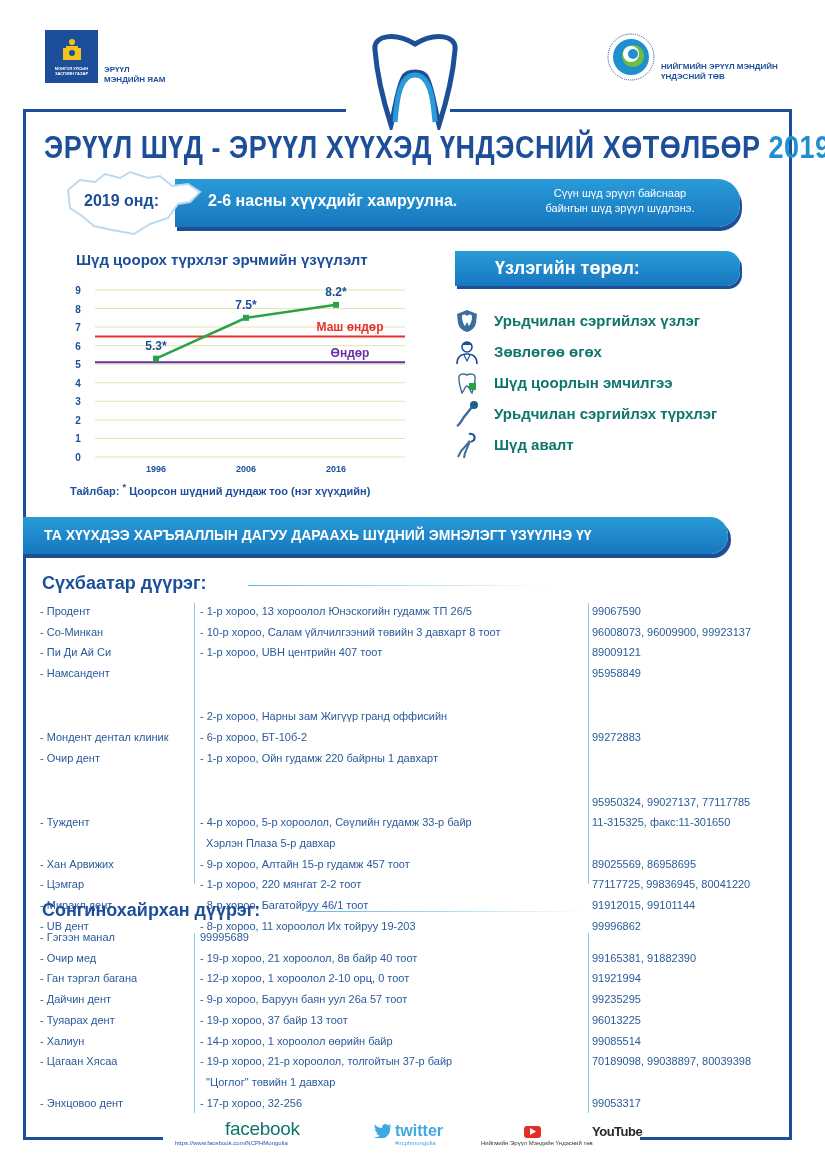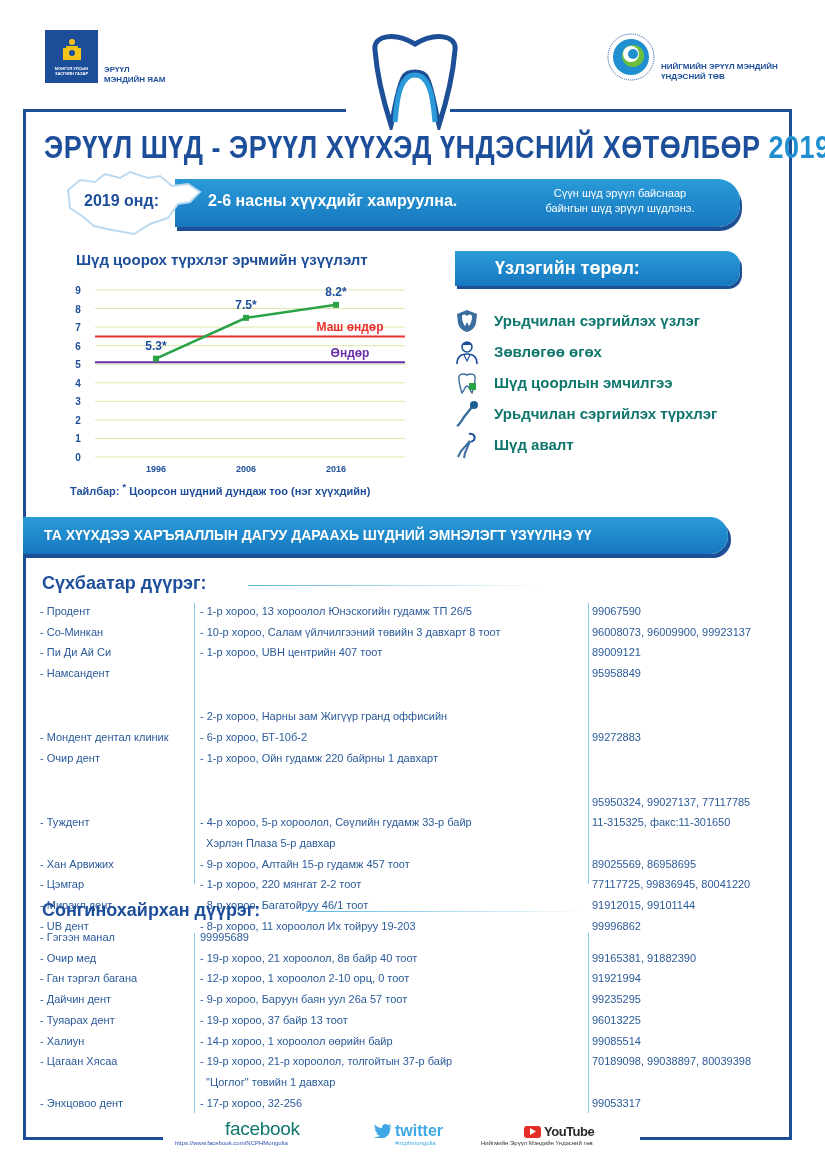--- a/index.html
+++ b/index.html
@@ -62,21 +62,21 @@
   .c-addr { width: 392px; padding-left: 10px; }
   .c-phone { width: 200px; padding-left: 10px; }
   .col-sep { position: absolute; width: 1px; background: #8dcdeb; }
 
   
   .footer-fb { position: absolute; left: 205px; top: 1118px; font-size: 19px; font-weight: normal; color: #0f766e; letter-spacing: -0.3px; margin-left: 20px; }
   .footer-fb-url { position: absolute; left: 175px; top: 1140px; font-size: 6px; color: #2d4fb0; }
   .footer-tw { position: absolute; left: 374px; top: 1122px; display:flex; align-items:center; }
   .footer-tw-text { font-size: 16px; font-weight: bold; color: #40a8e5; margin-left: 3px; }
   .footer-tw-tag { position: absolute; left: 395px; top: 1140px; font-size: 6px; color: #40a8e5; }
-  .footer-yt { position: absolute; left: 524px; top: 1124px; display:flex; align-items:center; }
+  .footer-yt { position: absolute; left: 524px; top: 1124px; display:flex; align-items:center;gap:48px; }
   .yt-box { width: 17px; height: 12px; background: #e52d27; border-radius: 3px; display:flex; align-items:center; justify-content:center; }
   .yt-text { font-size: 13px; font-weight: bold; color: #282828; margin-left: 3px; letter-spacing: -0.5px; }
   .footer-yt-sub { position: absolute; left: 481px; top: 1140px; font-size: 6px; color: #333333; }
 </style>
 </head>
 <body>
 
 <div class="frame-top-left"></div>
 <div class="frame-top-right"></div>
 <div class="frame-left"></div>

